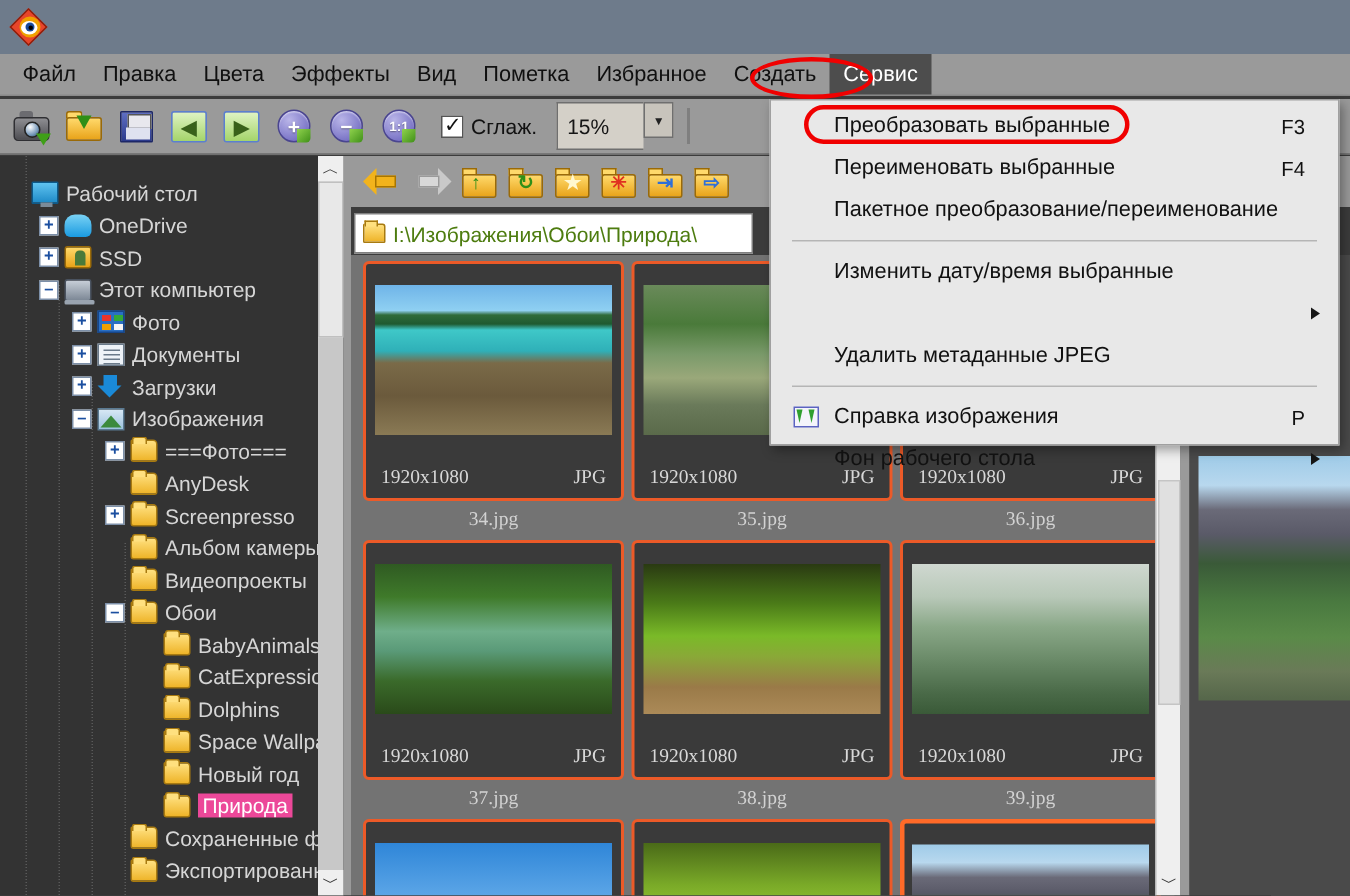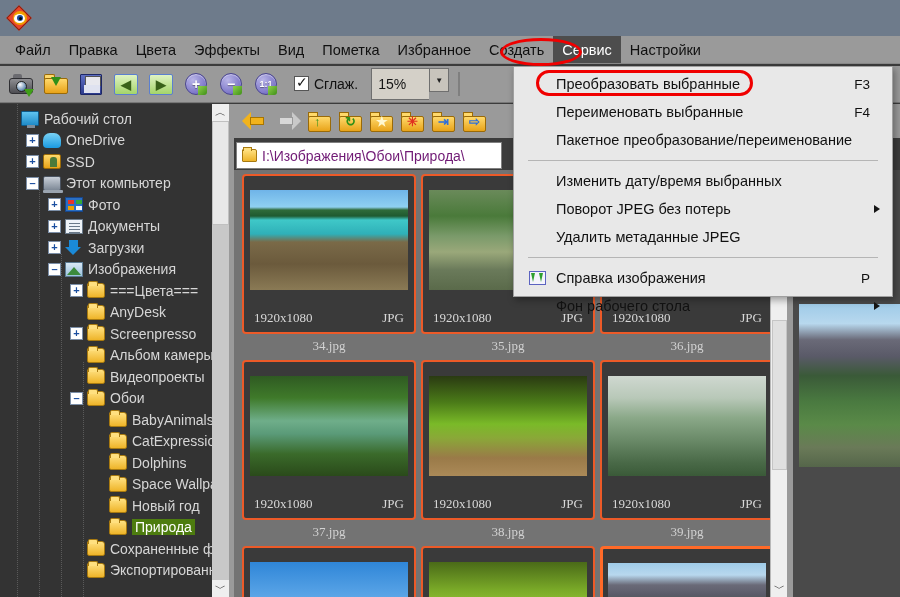--- a/index.html
+++ b/index.html
@@ -201,21 +201,21 @@
     width: 13px; height: 13px; flex: 0 0 auto;
     border: 1px solid #7c8fa8; background: #ffffff;
     display: flex; align-items: center; justify-content: center;
     font-size: 11px; line-height: 11px; color: #1b4fa0; font-weight: bold;
     margin-right: 4px;
   }
   .tnode .exp.none { border: none; background: none; }
   .tnode .ti { width: 18px; height: 15px; flex: 0 0 auto; margin-right: 5px;
                position: relative; }
   .tnode .lbl { overflow: hidden; }
-  .tnode .lbl.sel { background: #4d7c0f; color: #fff; padding: 0 3px; }
+  .tnode .lbl.sel { background: #ec4899; color: #fff; padding: 0 3px; }
 
   .i-monitor { background: linear-gradient(#5fc3f0, #1f8bc8);
                border: 1px solid #0d5a8a; border-radius: 1px; height:13px; }
   .i-monitor::after { content:""; position:absolute; left:5px; bottom:-3px;
                width:8px; height:3px; background:#7b8b99; }
   .i-cloud { background: linear-gradient(#79d2f5,#1a9ae0);
              border-radius: 7px 7px 4px 4px; height: 12px; }
   .i-userfold { background: linear-gradient(#ffd96b,#e8a319);
              border:1px solid #9a6a08; border-radius:2px; height:14px; }
   .i-userfold::after { content:""; position:absolute; left:6px; top:2px;
@@ -299,21 +299,21 @@
     position: absolute; left: 236px; top: 142px; width: 266px; height: 27px;
     background: #ffffff; border: 1px solid #808080;
     display: flex; align-items: center; padding-left: 5px; gap: 5px;
   }
   .pathbar .pf { width:15px; height:13px; position:relative;
      background:linear-gradient(#ffe07f,#eeb429); border:1px solid #a87a10;
      border-radius:1px 2px 1px 1px; }
   .pathbar .pf::before { content:""; position:absolute; left:0; top:-3px;
      width:7px;height:3px; background:#ffe07f; border:1px solid #a87a10;
      border-bottom:none; }
-  .pathbar .ptxt { font-size: 14px; color: #701a75; white-space: nowrap; }
+  .pathbar .ptxt { font-size: 14px; color: #4d7c0f; white-space: nowrap; }
 
   
   .browser {
     position: absolute; left: 234px; top: 170px; width: 549px; height: 427px;
     background: #737373; overflow: hidden;
   }
   .tgrid { position:absolute; left:6px; top:2px;
            display:grid; grid-template-columns: repeat(3, 178px);
            gap: 0 1px; }
   .tcell { width: 178px; height: 186px; position: relative; }
@@ -417,21 +417,20 @@
   <div class="menubar">
     <div class="menu-item">Файл</div>
     <div class="menu-item">Правка</div>
     <div class="menu-item">Цвета</div>
     <div class="menu-item">Эффекты</div>
     <div class="menu-item">Вид</div>
     <div class="menu-item">Пометка</div>
     <div class="menu-item">Избранное</div>
     <div class="menu-item">Создать</div>
     <div class="menu-item active">Сервис</div>
-    <div class="menu-item">Настройки</div>
   </div>
   <div class="annot-ellipse-menu"></div>
 
   <div class="toolbar">
     <div class="tb-btn">
       <div class="ic-cam">
           <div class="hump"></div>
           <div class="body"></div>
           <div class="lens"></div>
           <div class="dn"></div>
@@ -461,37 +460,37 @@
     <div class="tb-btn">
       <div class="ic-circ">
           <div class="gl">−</div>
         </div>
     </div>
     <div class="tb-btn">
       <div class="ic-circ">
           <div class="gl" style="font-size:9px">1:1</div>
         </div>
     </div>
-    <div style="display:flex;align-items:flex-start;margin-left:8px">
+    <div style="display:flex;align-items:flex-end;margin-left:8px">
       <div class="ic-check"></div>
       <div class="tb-label">Сглаж.</div>
     </div>
     <div class="zoom-combo">
       <div class="zoom-val">15%</div>
       <div class="zoom-drop">▼</div>
     </div>
     <div class="sep-v"></div>
   </div>
 
   <div class="tree">
     <div class="dotline" style="left:17px;"></div>
     <div class="dotline" style="left:39px; top:86px;"></div>
     <div class="dotline" style="left:61px; top:150px;"></div>
     <div class="dotline" style="left:83px; top:258px;"></div>
-    <div id="tree-body" style="position:absolute;left:4px;top:4px;right:0;">
+    <div id="tree-body" style="position:absolute;left:4px;top:14px;right:0;">
         <div class="tnode" style="padding-left: 0px;">
           <div class="exp none"></div>
           <div class="ti i-monitor"></div>
           <div class="lbl">Рабочий стол</div>
         </div>
         <div class="tnode" style="padding-left: 22px;">
           <div class="exp">+</div>
           <div class="ti i-cloud"></div>
           <div class="lbl">OneDrive</div>
         </div>
@@ -521,21 +520,21 @@
           <div class="lbl">Загрузки</div>
         </div>
         <div class="tnode" style="padding-left: 44px;">
           <div class="exp">–</div>
           <div class="ti i-pics"></div>
           <div class="lbl">Изображения</div>
         </div>
         <div class="tnode" style="padding-left: 66px;">
           <div class="exp">+</div>
           <div class="ti i-fold"></div>
-          <div class="lbl">===Цвета===</div>
+          <div class="lbl">===Фото===</div>
         </div>
         <div class="tnode" style="padding-left: 66px;">
           <div class="exp none"></div>
           <div class="ti i-fold"></div>
           <div class="lbl">AnyDesk</div>
         </div>
         <div class="tnode" style="padding-left: 66px;">
           <div class="exp">+</div>
           <div class="ti i-fold"></div>
           <div class="lbl">Screenpresso</div>
@@ -749,24 +748,23 @@
         </div>
         <div class="ditem">
           <span>Переименовать выбранные</span>
           <span class="acc">F4</span>
         </div>
         <div class="ditem">
           <span>Пакетное преобразование/переименование</span>
         </div>
         <div class="dsep"></div>
         <div class="ditem">
-          <span>Изменить дату/время выбранных</span>
+          <span>Изменить дату/время выбранные</span>
         </div>
         <div class="ditem">
-          <span>Поворот JPEG без потерь</span>
           <span class="sub"></span>
         </div>
         <div class="ditem">
           <span>Удалить метаданные JPEG</span>
         </div>
         <div class="dsep"></div>
         <div class="ditem">
           <div class="dicon">
             <span class="cmp-ic">
               <span></span>

